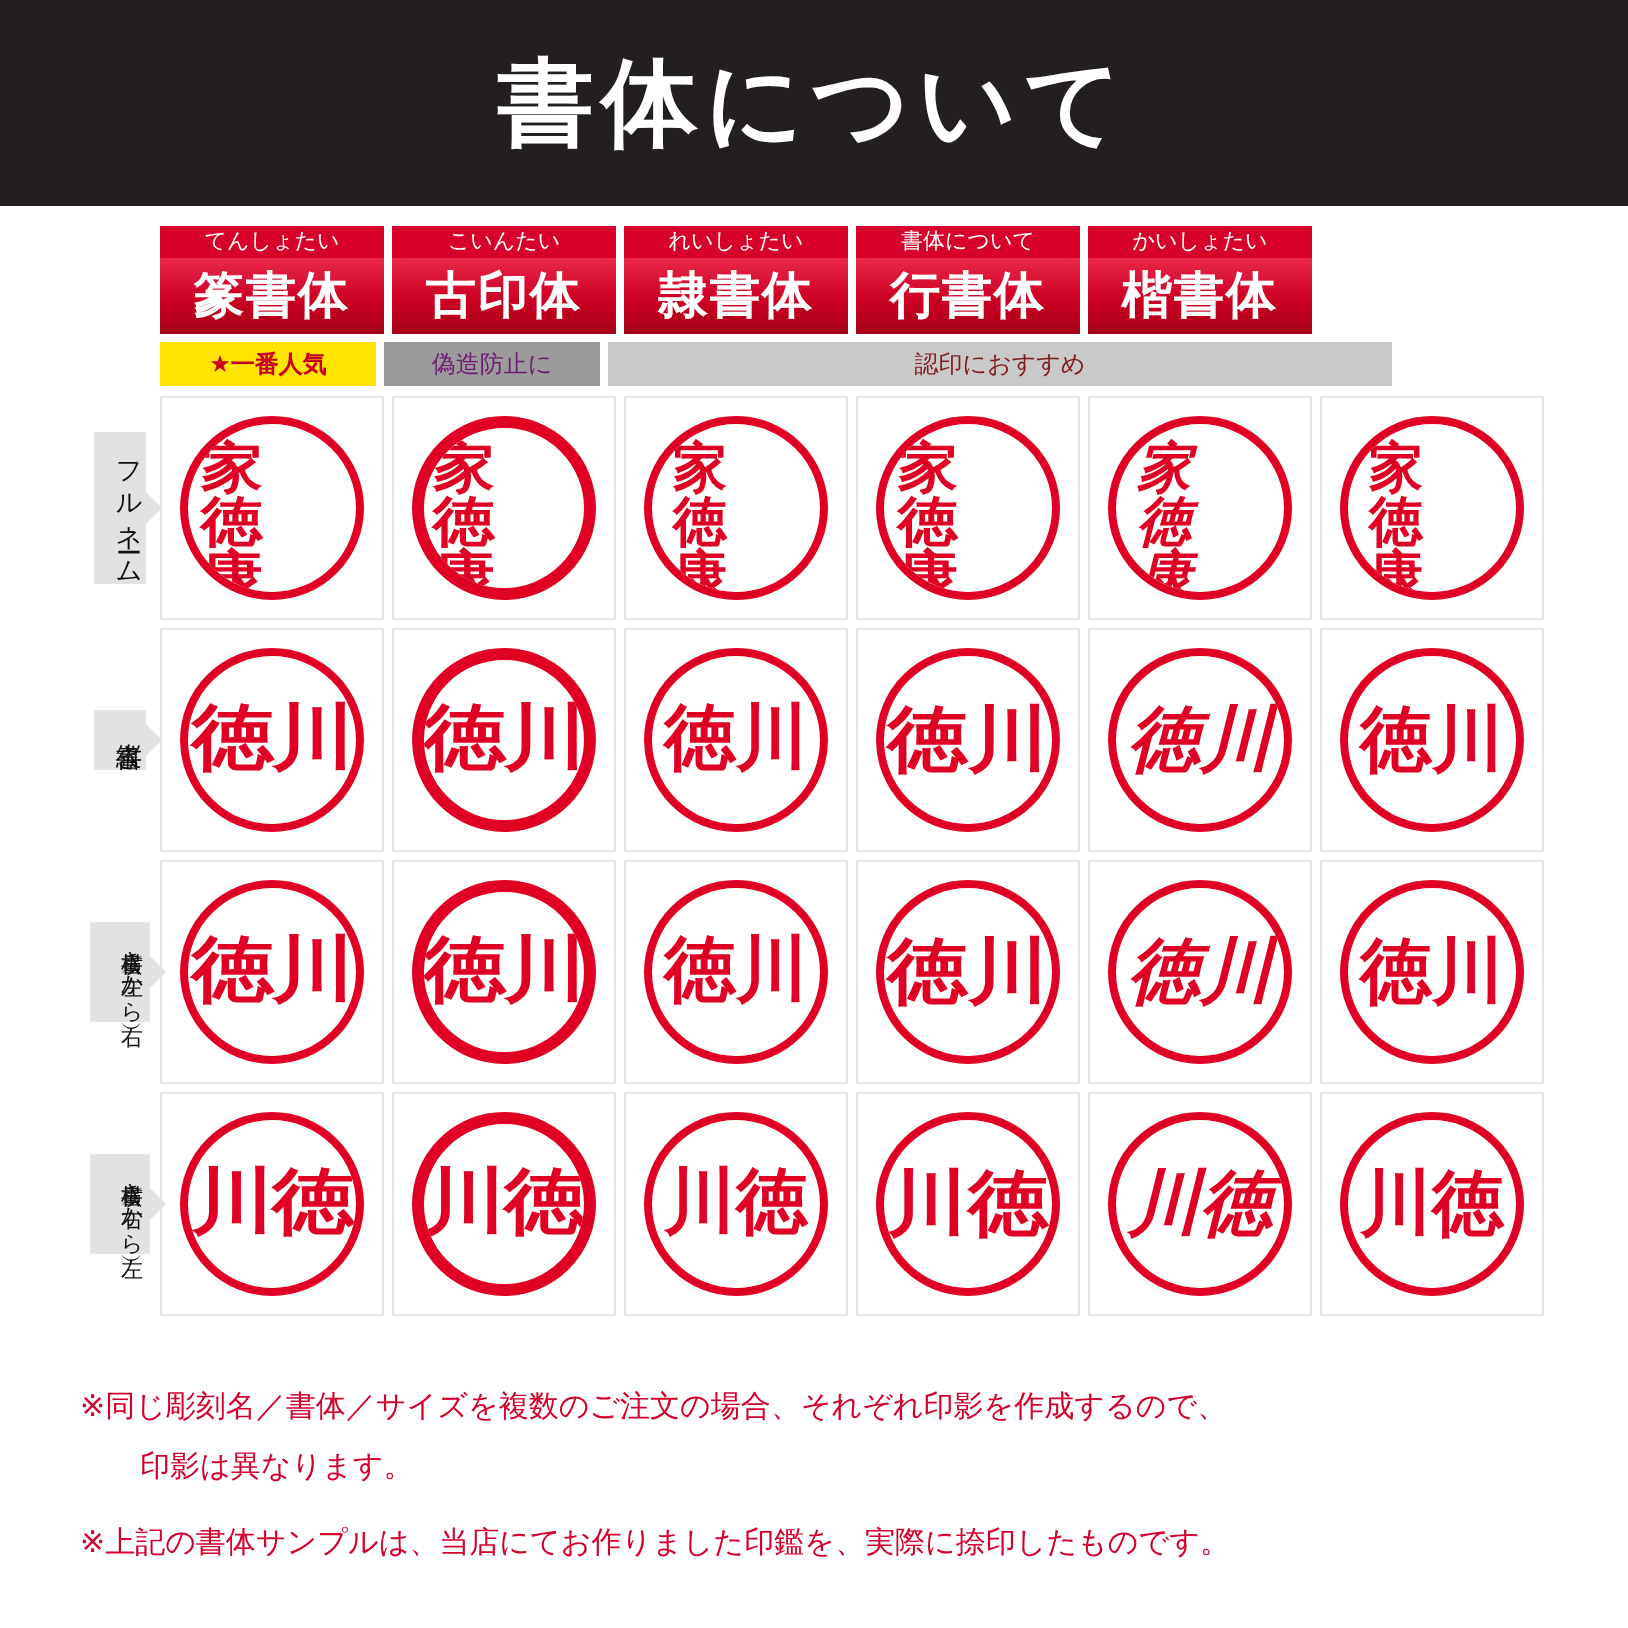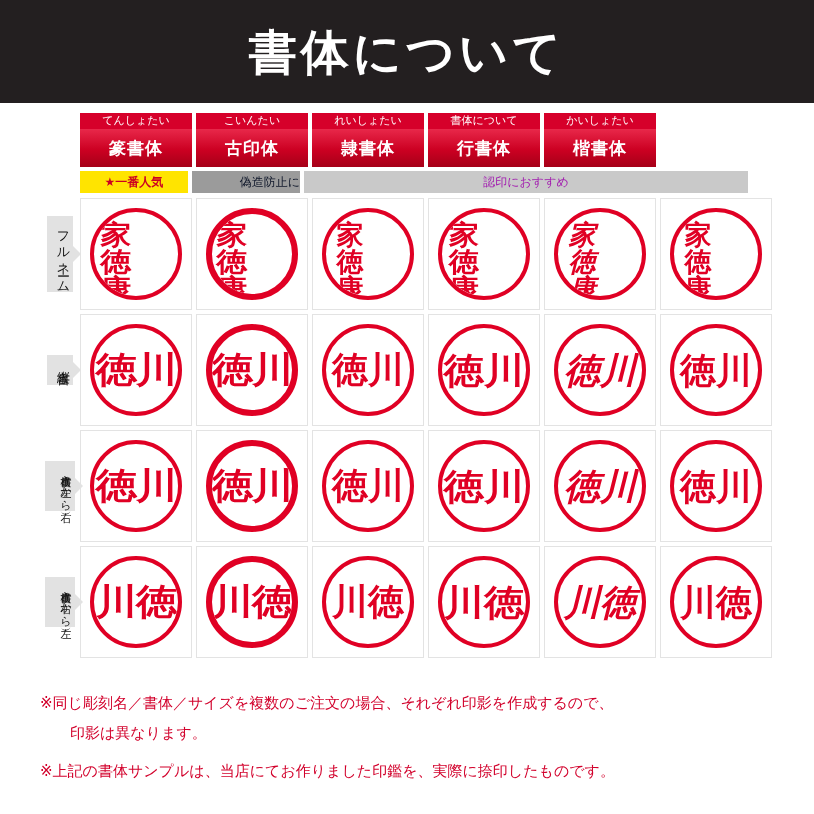--- a/index.html
+++ b/index.html
@@ -79,21 +79,21 @@
     letter-spacing: 0px;
     white-space: nowrap;
     overflow: hidden;
   }
   .col-name {
     display: block;
     background: linear-gradient(180deg, #e8284a 0%, #cc0022 55%, #a50018 100%);
     color: #ffffff;
     font-family: "DejaVu Serif", "Liberation Serif", serif;
     font-weight: 700;
-    font-size: 17px;
+    font-size: 25px;
     line-height: 38px;
     height: 38px;
     letter-spacing: 1px;
     white-space: nowrap;
   }
 
   
   .badge-row {
     display: flex;
     margin-left: 40px;
@@ -109,28 +109,27 @@
     white-space: nowrap;
     overflow: hidden;
   }
   .badge.popular {
     background: #ffe400;
     color: #cc0022;
     font-weight: 700;
   }
   .badge.forgery {
     background: #9b9b9b;
-    color: #0f172a;
-    text-align: right;
+    color: #701a75;
   }
   .badge.recommend {
-    width: 444px;
+    width: 392px;
     margin-right: 0;
     background: #c9c9c9;
-    color: #a21caf;
+    color: #7f1d1d;
   }
 
   
   .rows { margin-top: 5px; }
   .row {
     display: flex;
     align-items: stretch;
     height: 112px;
     margin-bottom: 4px;
   }

